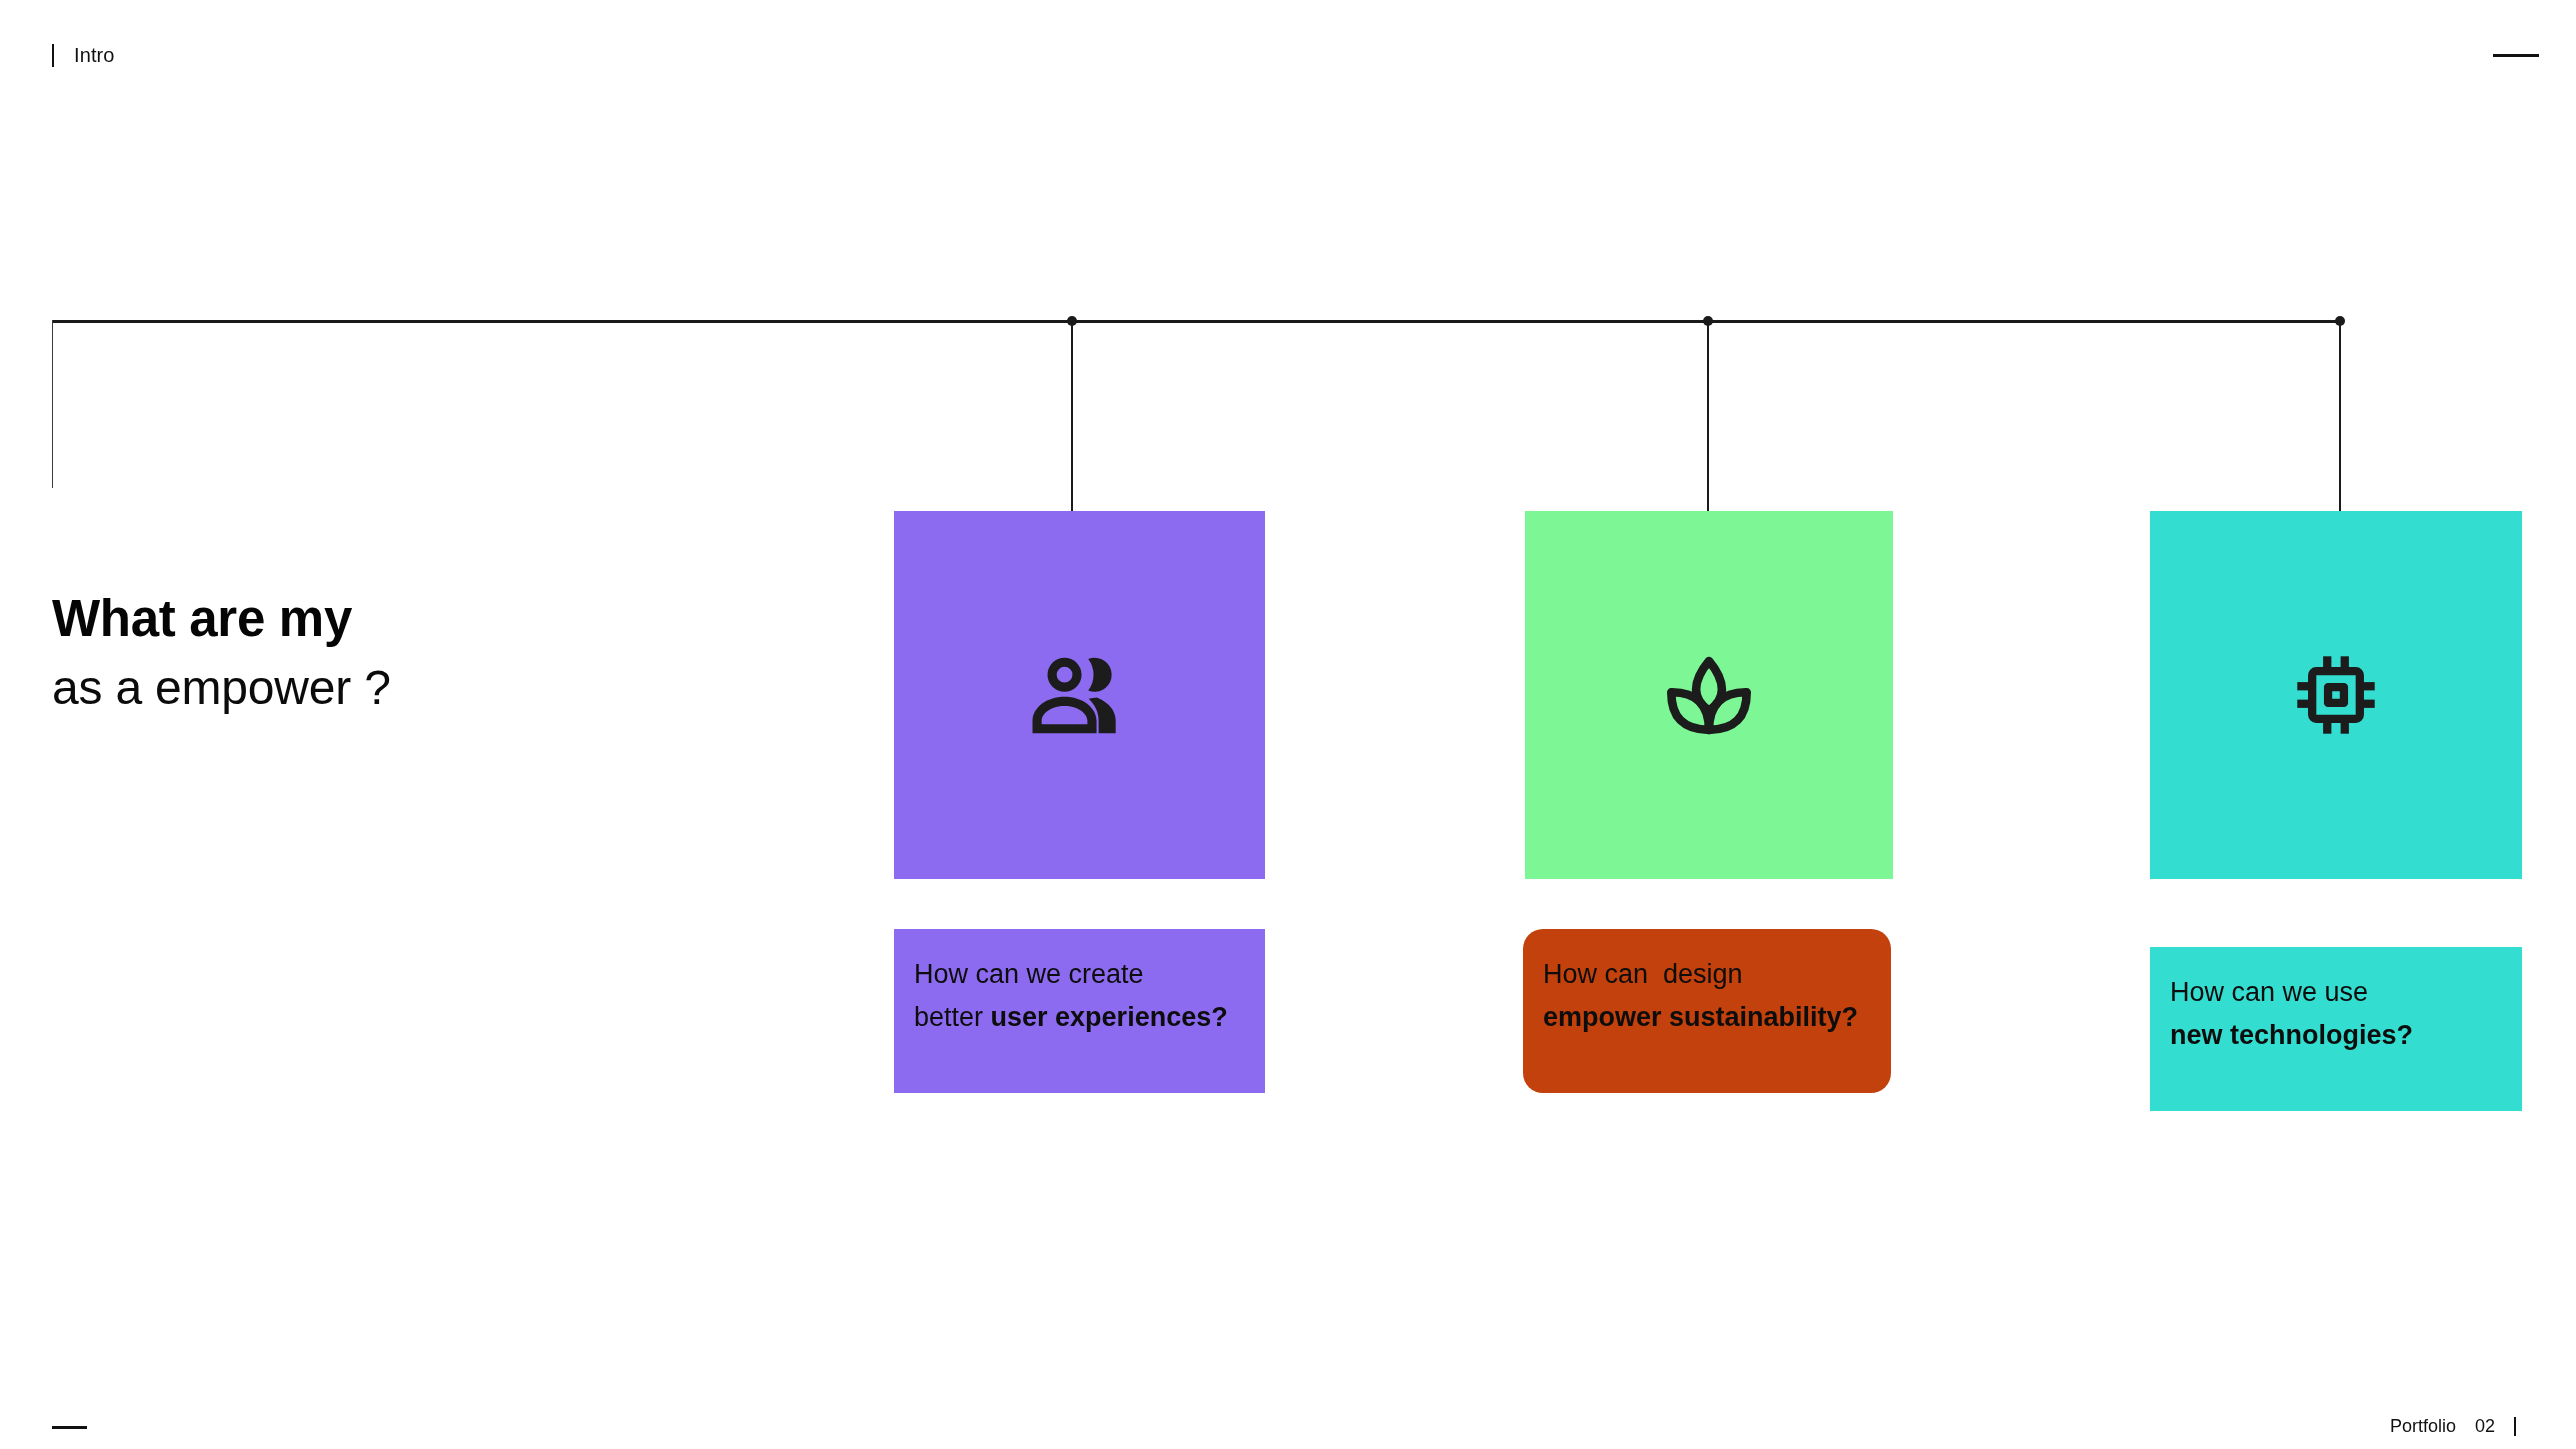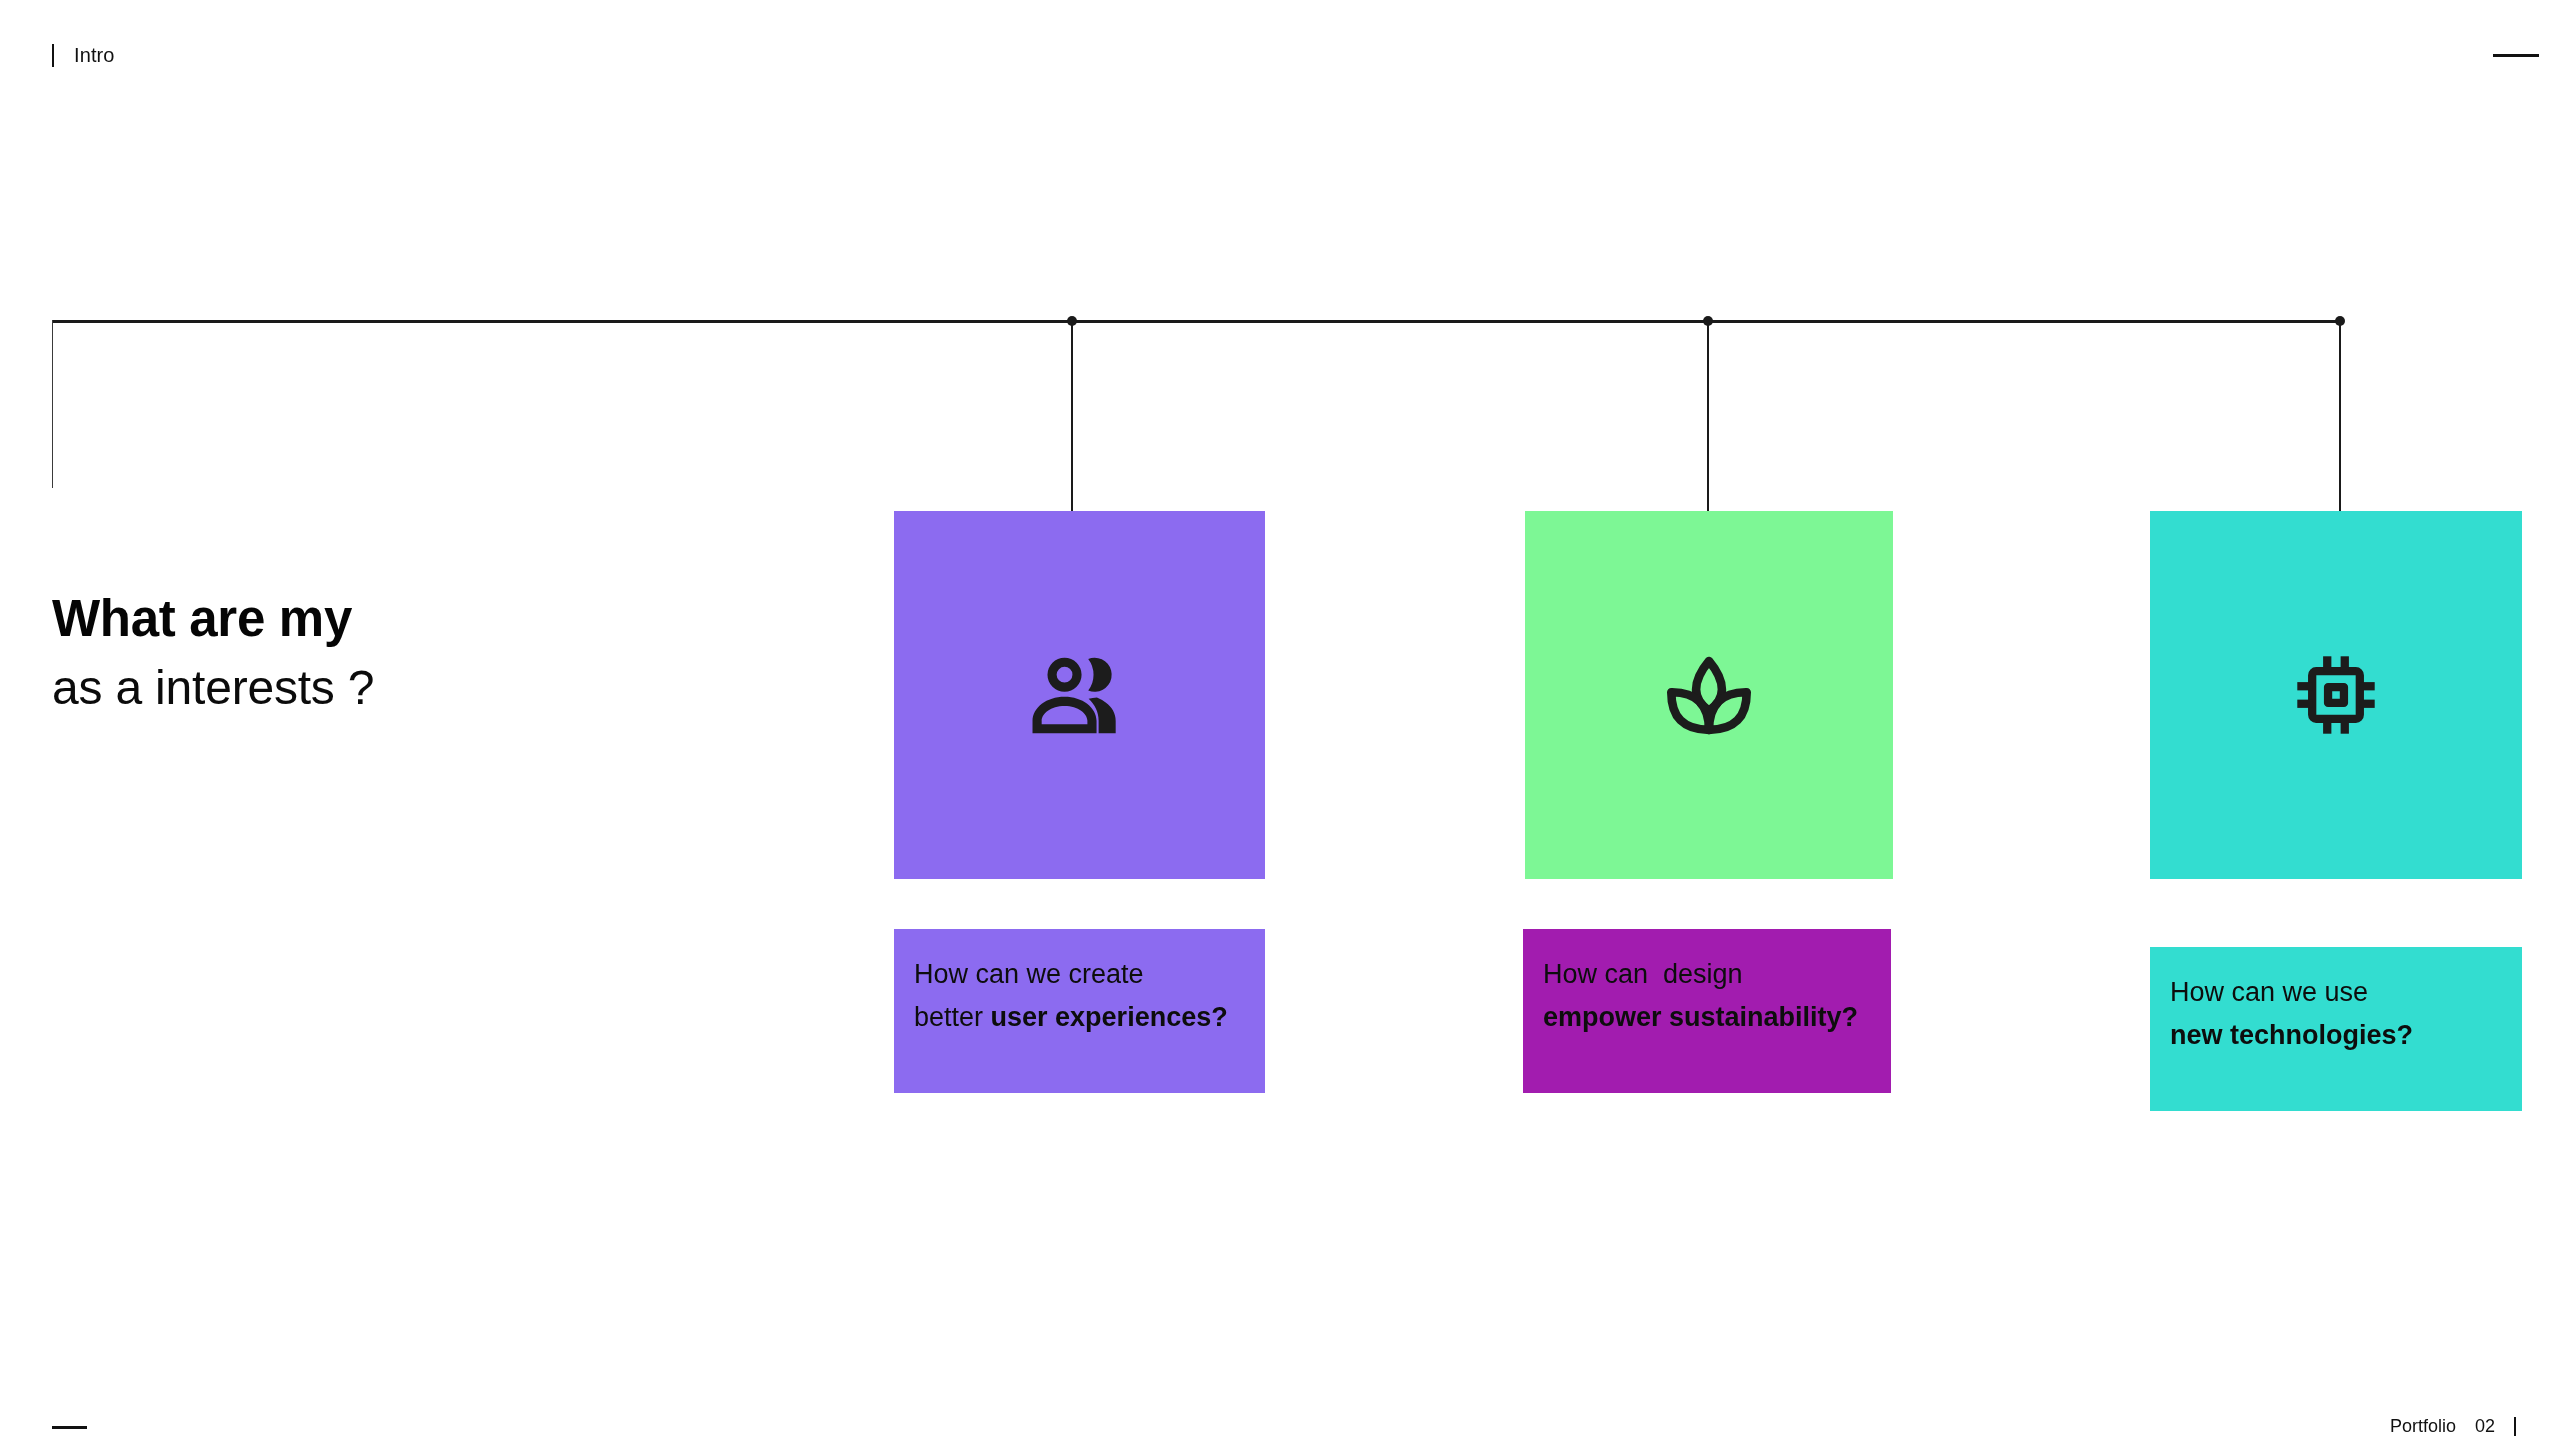--- a/index.html
+++ b/index.html
@@ -148,21 +148,21 @@
   <div class="drop-dot" style="left:1067px;"></div>
 
   <div class="drop-line" style="left:1707px;height:191px;"></div>
   <div class="drop-dot" style="left:1703px;"></div>
 
   <div class="drop-line" style="left:2339px;height:191px;"></div>
   <div class="drop-dot" style="left:2335px;"></div>
 
   <div class="headline">
     <div class="headline-strong">What are my</div>
-    <div class="headline-light">as a interests ?</div>
+    <div class="headline-light">as a empower ?</div>
   </div>
 
   <div class="icon-card" style="left:894px;width:371px;background:#8C6BF0;">
     <svg width="101" height="79" viewBox="0 0 24 19">
       <g fill="#1c1c1c">
         <path d="M8.4 0.4a4.1 4.1 0 1 0 0 8.2 4.1 4.1 0 0 0 0-8.2zm0 2.2a1.9 1.9 0 1 1 0 3.8 1.9 1.9 0 0 1 0-3.8z"></path>
         <path d="M8.4 9.8C4.1 9.8 0.7 12.4 0.7 15.6v3h15.4v-3c0-3.2-3.4-5.8-7.7-5.8zm0 2.2c3.3 0 5.5 1.8 5.5 3.6v0.8H2.9v-0.8c0-1.8 2.2-3.6 5.5-3.6z"></path>
         <path d="M15.6 0.4a4.1 4.1 0 0 0-1.5 0.3 6.3 6.3 0 0 1 0 7.6 4.1 4.1 0 1 0 1.5-7.9z"></path>
         <path d="M16.2 10a9.6 9.6 0 0 1 2.1 1.2c1.5 1.1 2.4 2.6 2.4 4.4v3h-4.1v-3c0-2.1-0.9-3.9-2.4-5.3a13 13 0 0 1 2-0.3z"></path>
       </g>
@@ -175,21 +175,21 @@
 
   <div class="icon-card" style="left:1525px;width:368px;background:#7DF795;">
     <svg width="86" height="81" viewBox="0 0 26 24">
       <g fill="none" stroke="#1c1c1c" stroke-width="2.6" stroke-linejoin="round" stroke-linecap="round">
         <path d="M13 1.6c-2.6 3.1-3.9 6-3.9 8.6 0 2.6 1.3 4.6 3.9 6.4 2.6-1.8 3.9-3.8 3.9-6.4 0-2.6-1.3-5.5-3.9-8.6z"></path>
         <path d="M13 22.4c-3.9 0-6.7-1-8.6-2.9C2.5 17.6 1.6 14.8 1.6 11h0.3c3.6 0 6.3 0.9 8.2 2.8 1.9 1.9 2.9 4.7 2.9 8.6z"></path>
         <path d="M13 22.4c3.9 0 6.7-1 8.6-2.9 1.9-1.9 2.8-4.7 2.8-8.5h-0.3c-3.6 0-6.3 0.9-8.2 2.8-1.9 1.9-2.9 4.7-2.9 8.6z"></path>
       </g>
     </svg>
   </div>
-  <div class="caption-card" style="left:1523px;width:368px;background:#a21caf;">
+  <div class="caption-card" style="left:1523px;width:368px;background:#c2410c;border-radius:20px;">
     <div class="caption-line">How can  design</div>
     <div class="caption-line"><span></span><b>empower sustainability?</b></div>
   </div>
 
   <div class="icon-card" style="left:2150px;width:372px;background:#33DDD0;">
     <svg width="86" height="86" viewBox="0 0 26 26">
       <g fill="none" stroke="#1c1c1c" stroke-width="2.5" stroke-linejoin="round">
         <rect x="5.8" y="5.8" width="14.4" height="14.4" rx="1.2"></rect>
         <rect x="10.6" y="10.6" width="4.8" height="4.8"></rect>
       </g>

